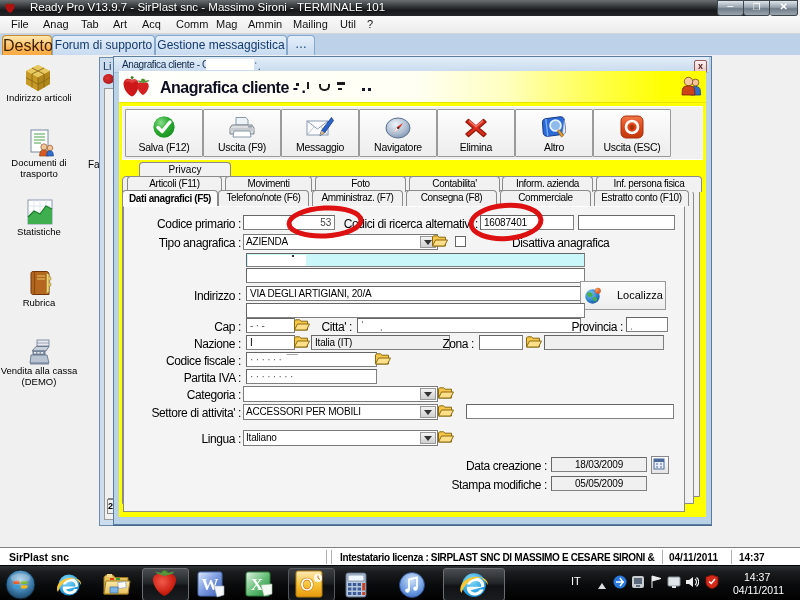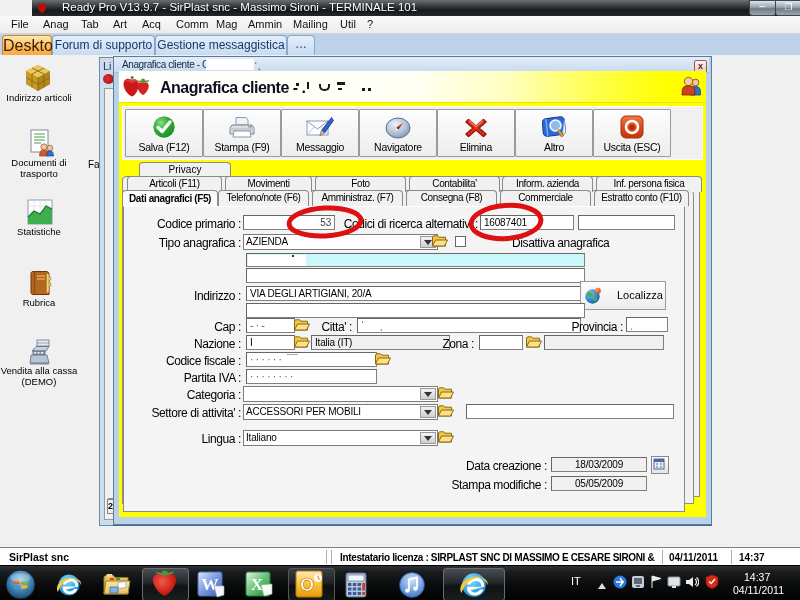--- a/index.html
+++ b/index.html
@@ -15,21 +15,21 @@
 .tb-btn{position:absolute;top:0;height:46px;width:76px;background:linear-gradient(180deg,#fdfdfd,#ededed);border:1px solid #9a9a9a;border-radius:1px;text-align:center;font-size:11px;color:#000;}
 .tb-btn .cap{position:absolute;bottom:3px;left:0;right:0;font-size:10.5px;letter-spacing:-0.3px;}
 .tb-btn svg{position:absolute;top:5px;left:50%;transform:translateX(-50%);}
 .tab2{position:absolute;top:0;height:15px;background:#f1f1f1;border:1px solid #8a8a8a;border-bottom:none;border-radius:4px 4px 0 0;text-align:center;font-size:10px;letter-spacing:-0.4px;line-height:14px;color:#000;}
 .folder{position:absolute;width:17px;height:14px;}
 .sep{position:absolute;top:2px;bottom:2px;width:1px;background:#b0b0b0;}
 </style>
 </head>
 <body>
 
-<div class="abs" style="left:0;top:0;width:764px;height:16px;background:linear-gradient(180deg,#6a6f73 0%,#3c4043 35%,#17191b 65%,#242628 100%);margin-left:32px;">
+<div class="abs" style="left:0;top:0;width:764px;height:16px;background:linear-gradient(180deg,#6a6f73 0%,#3c4043 35%,#17191b 65%,#242628 100%);">
   <svg class="abs" style="left:4px;top:2px;" width="12" height="12" viewBox="0 0 12 12">
     <path d="M6 2 C3 0.5 1 2.5 1.5 5 C2 8 4.5 10.5 6 11 C7.5 10.5 10 8 10.5 5 C11 2.5 9 0.5 6 2 Z" fill="#b01010"></path>
     <path d="M5 1.5 L6 3 L7 1.5 L6 0.8 Z" fill="#2f6b1f"></path>
   </svg>
   <div class="abs" style="left:30px;top:1px;font-size:11.5px;color:#fff;text-shadow:0 1px 2px #000;">Ready Pro V13.9.7 - SirPlast snc - Massimo Sironi - TERMINALE 101</div>
 
   <div class="abs" style="left:717px;top:0;width:81px;height:14px;display:flex;">
     <div style="width:26px;height:14px;background:linear-gradient(180deg,#dfe5ea,#96a2ad 45%,#6f7c88 55%,#9aa5af);border:1px solid #3d454d;border-radius:0 0 3px 3px;color:#fff;font-size:11px;text-align:center;line-height:9px;">–</div>
     <div style="width:27px;height:14px;background:linear-gradient(180deg,#dfe5ea,#96a2ad 45%,#6f7c88 55%,#9aa5af);border:1px solid #3d454d;border-left:none;border-radius:0 0 3px 3px;color:#fff;font-size:9px;text-align:center;line-height:12px;">❐</div>
     <div style="width:28px;height:14px;background:linear-gradient(180deg,#dfe5ea,#96a2ad 45%,#6f7c88 55%,#9aa5af);border:1px solid #3d454d;border-left:none;border-radius:0 0 3px 3px;color:#fff;font-size:10px;text-align:center;line-height:12px;font-weight:bold;">✕</div>
@@ -174,21 +174,21 @@
         <div class="cap">Salva (F12)</div>
       </div>
       <div class="tb-btn" style="left:79px;">
         <svg width="30" height="26" viewBox="0 0 30 26">
             <path d="M9 10 L9 2.5 L19 2.5 L21 5 L21 10 Z" fill="#eef3f8" stroke="#8a9aa8" stroke-width="1"></path>
             <path d="M5 10 L25 10 L27 13 L27 19 L3 19 L3 13 Z" fill="#dcdfe2" stroke="#7a838c" stroke-width="1"></path>
             <path d="M3 13 L27 13 L27 16 L3 16 Z" fill="#c7cbd0"></path>
             <path d="M7 16 L23 16 L24 22 L6 22 Z" fill="#fff" stroke="#8a9aa8" stroke-width="1"></path>
             <rect x="21" y="11" width="4" height="1.6" fill="#9aa2ab"></rect>
           </svg>
-        <div class="cap">Stampa (F9)</div>
+        <div class="cap">Uscita (F9)</div>
       </div>
       <div class="tb-btn" style="left:235px;">
         <svg width="30" height="26" viewBox="0 0 30 26">
             <ellipse cx="15" cy="13" rx="12" ry="10" fill="url(#gn)"></ellipse>
             <defs>
               <radialGradient id="gn" cx="0.4" cy="0.32" r="0.85">
                 <stop offset="0" stop-color="#eef3f8"></stop>
                 <stop offset="0.55" stop-color="#aebed2"></stop>
                 <stop offset="1" stop-color="#6a82a4"></stop>
               </radialGradient>

